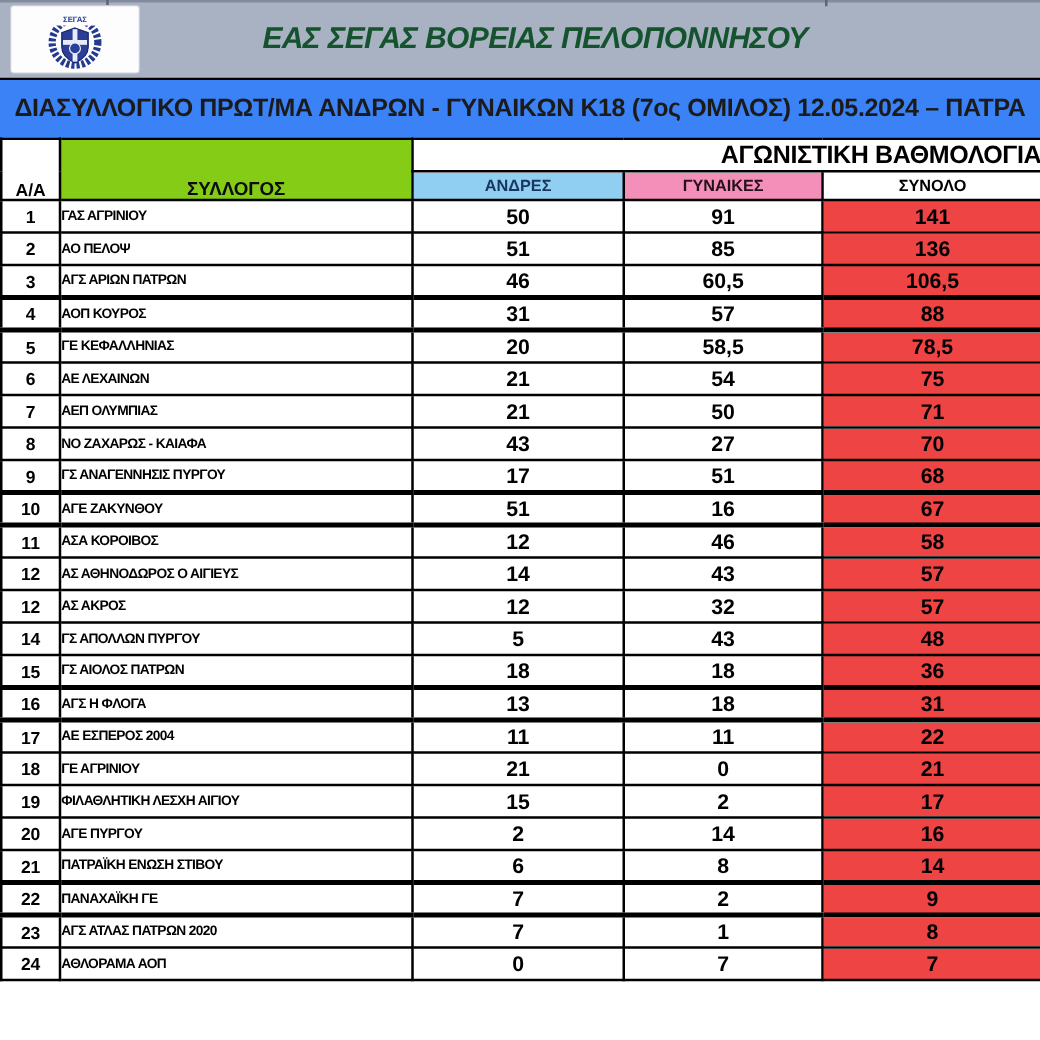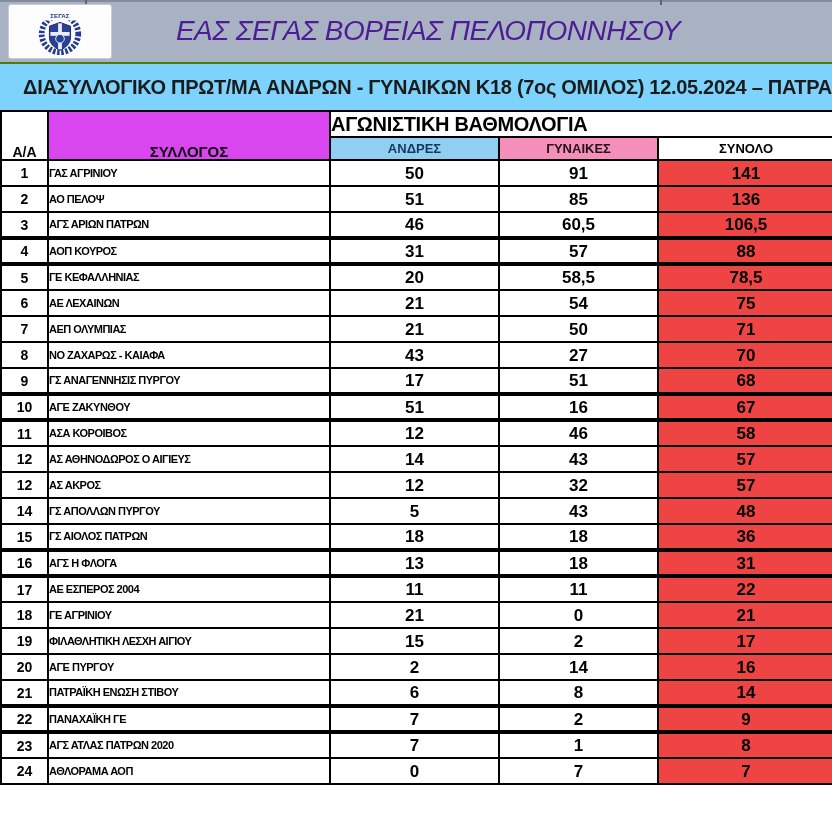--- a/index.html
+++ b/index.html
@@ -14,46 +14,46 @@
   }
   .band-hairline{position:absolute;top:0;left:0;width:100%;height:2px;background:#828c9d;}
   .band-tick{position:absolute;top:0;width:2px;height:7px;background:#5c6578;}
   .tick-a{left:85px;} .tick-b{left:660px;height:5px;}
   .logo-box{
     position:absolute;left:9px;top:5px;width:102px;height:53px;
     background:#fdfdfd;border-radius:2px;display:flex;align-items:center;justify-content:center;
     box-shadow:0 0 0 1px #c7ccd6;
   }
   .page-title{
-    font-size:28px;font-weight:normal;font-style:italic;color:#4c1d95;
+    font-size:24px;font-weight:bold;font-style:italic;color:#14532d;
     letter-spacing:-0.5px;white-space:nowrap;padding-left:24px;
   }
   
   .banner{
-    width:832px;height:48px;background:#7dd3fc;border-top:2px solid #4d7c0f;
-    display:flex;align-items:center;justify-content:flex-end;box-sizing:border-box;
+    width:832px;height:48px;background:#3b82f6;border-top:2px solid #000000;
+    display:flex;align-items:center;justify-content:center;box-sizing:border-box;
   }
   .banner-text{
     font-size:20px;font-weight:bold;color:#1b1b1b;letter-spacing:-0.3px;white-space:nowrap;
   }
   
   table.results{
     border-collapse:collapse;table-layout:fixed;width:832px;
     font-family:"Liberation Sans",sans-serif;
   }
   table.results td,table.results th{
     border:2px solid #000;padding:0;line-height:1;overflow:hidden;white-space:nowrap;
     box-sizing:border-box;
   }
   table.results .no-right{border-right:none;}
   tr.g-row{height:26px;} tr.s-row{height:23px;} tbody tr{height:26px;}
   tbody tr.thick td{border-bottom-width:4px;}
   .aa-h{background:#fff;font-size:14px;font-weight:bold;text-align:center;vertical-align:bottom;padding-bottom:5px;color:#000;}
-  .club-h{background:#d946ef;font-size:15px;font-weight:bold;text-align:center;vertical-align:bottom;padding-bottom:7px;color:#0c0c0c;}
-  .group-h{background:#fff;font-size:20px;font-weight:bold;text-align:left;color:#000;letter-spacing:-0.3px;}
+  .club-h{background:#84cc16;font-size:15px;font-weight:bold;text-align:center;vertical-align:bottom;padding-bottom:7px;color:#0c0c0c;}
+  .group-h{background:#fff;font-size:20px;font-weight:bold;text-align:right;color:#000;letter-spacing:-0.3px;}
   .men-h{background:#90cff2;color:#17375e;}
   .women-h{background:#f48fba;color:#26101c;margin-left:44px;}
   .total-h{background:#fff;color:#000;}
   .sub-h{font-size:13px;font-weight:bold;text-align:center;vertical-align:middle;}
   td.rank{font-size:14px;font-weight:bold;text-align:center;color:#000;}
   td.club{font-size:11px;font-weight:bold;text-align:left;padding-left:6px;letter-spacing:-0.5px;color:#000;}
   td.num{font-size:17px;font-weight:bold;text-align:center;color:#000;}
   td.total-cell{background:#ef4444;margin-left:40px;}
 </style>
 </head>

